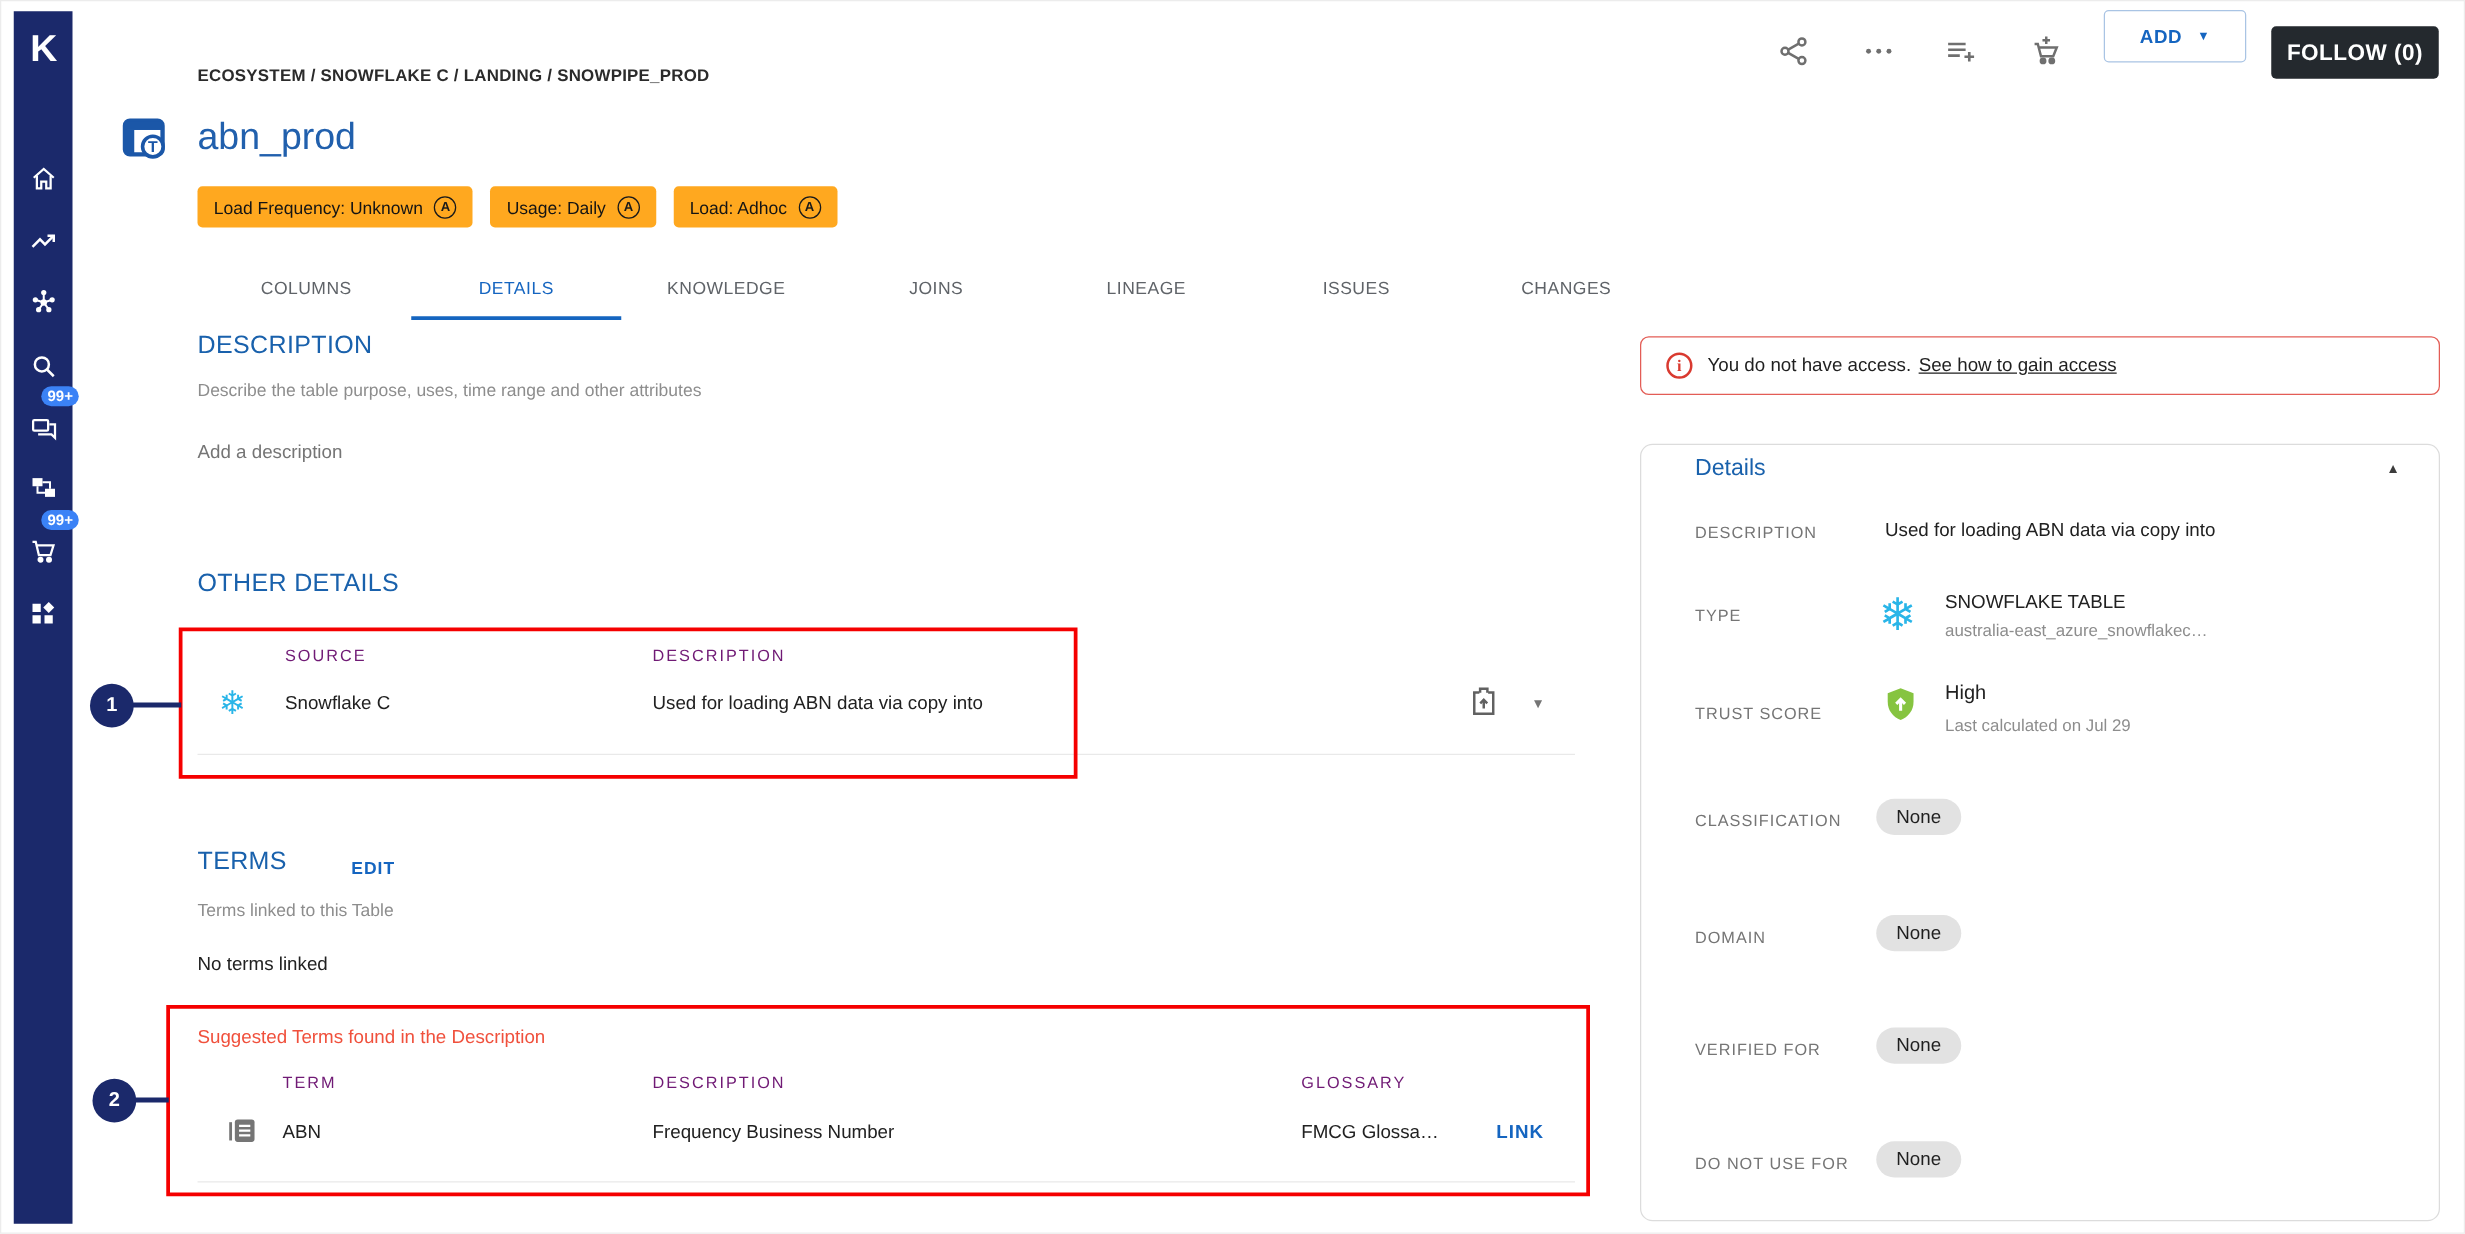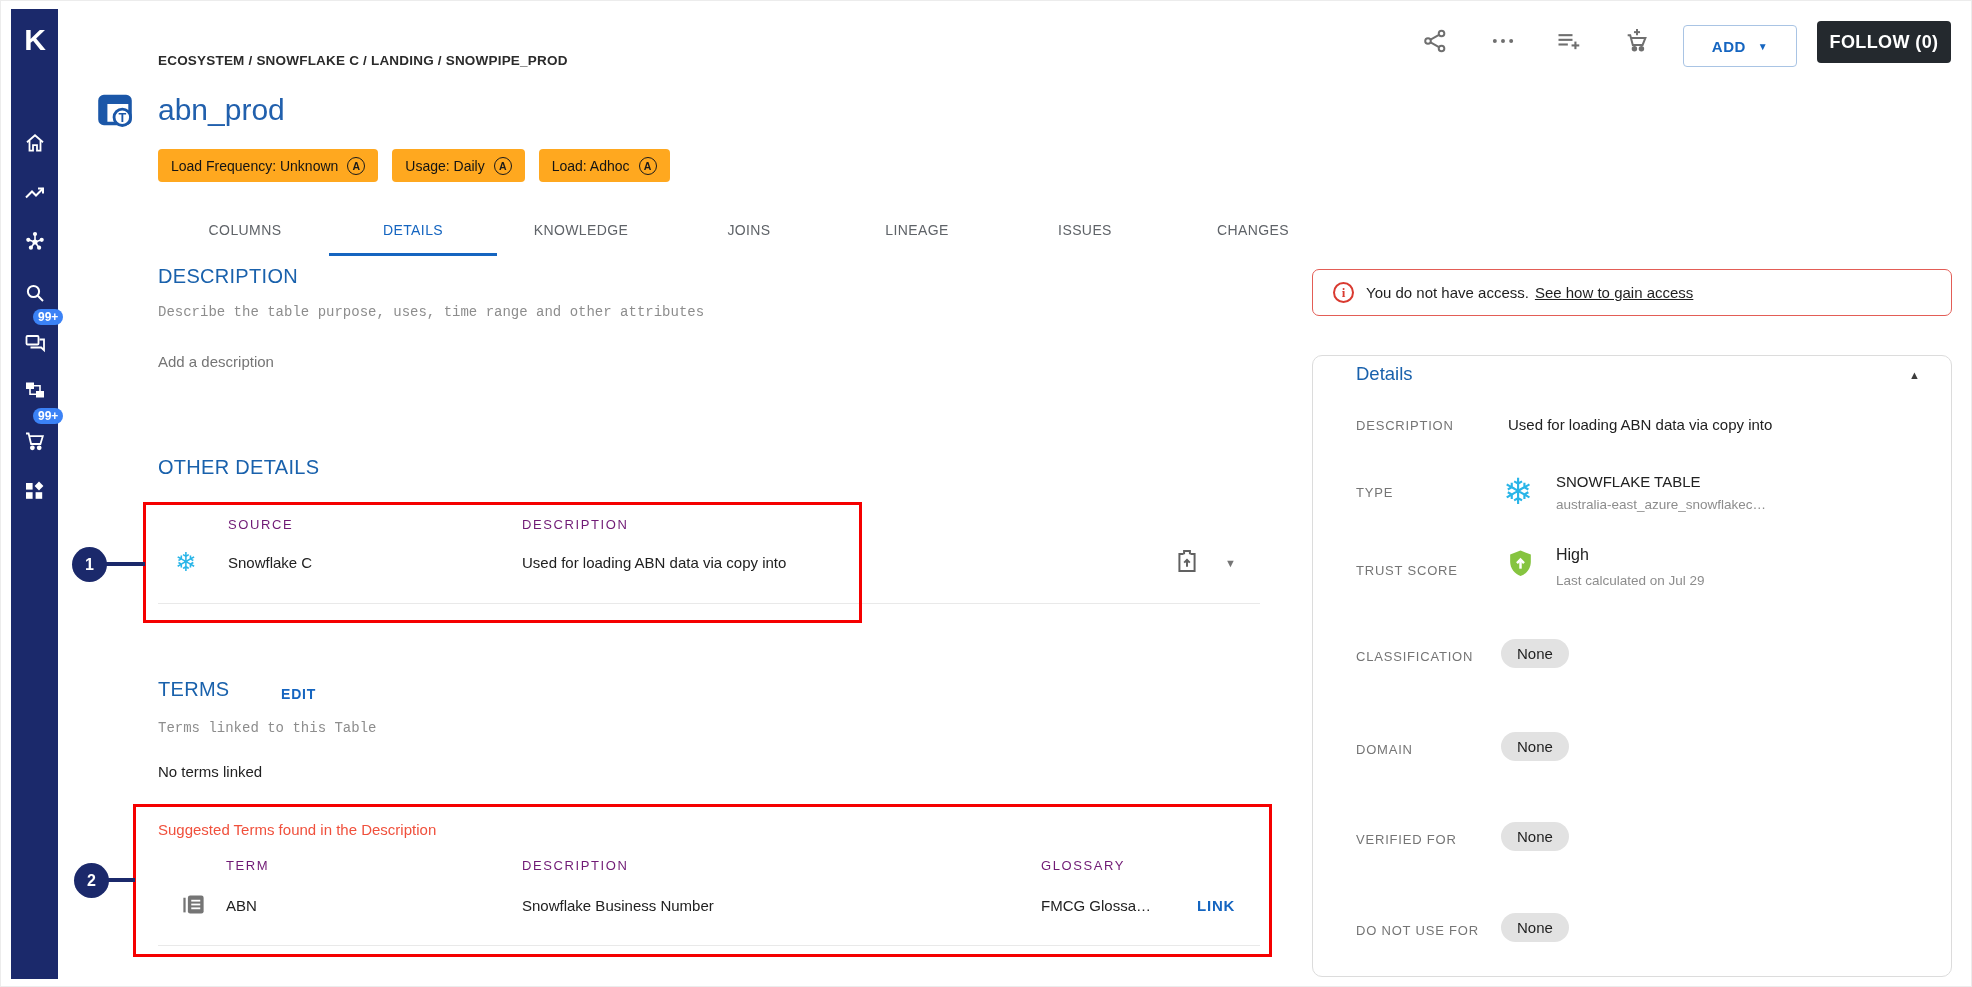--- a/index.html
+++ b/index.html
@@ -8,42 +8,42 @@
   .abs { position:absolute; }
 
   
   #sidebar { left:10px; top:8px; width:47px; height:970px; background:#1b296b; }
   .klogo { left:0; top:14px; width:47px; text-align:center; color:#fff; font-size:30px; font-weight:800; letter-spacing:-1px; }
   .navicon { width:24px; height:24px; left:12px; cursor:pointer; }
   .count-badge { background:#3b82f6; color:#fff; font-size:12px; font-weight:700; border-radius:9px; padding:1px 5px; line-height:14px; }
 
   
   .actionicon { width:28px; height:28px; cursor:pointer; }
-  .btn-add { left:1682px; top:24px; width:114px; height:42px; border:1px solid #a9c4e4; border-radius:4px; background:#fff;
+  .btn-add { left:1682px; top:7px; width:114px; height:42px; border:1px solid #a9c4e4; border-radius:4px; background:#fff;
              color:#1565c0; font-size:15px; font-weight:600; letter-spacing:.5px; display:flex; align-items:center; justify-content:center; gap:12px; cursor:pointer; }
   .btn-follow { left:1816px; top:20px; width:134px; height:42px; background:#24292e; border-radius:4px; color:#fff; font-size:18px;
              font-weight:600; letter-spacing:.4px; display:flex; align-items:center; justify-content:center; cursor:pointer; }
 
   .breadcrumb { left:157px; top:52px; font-size:13.5px; font-weight:700; color:#2b2b2b; letter-spacing:.2px; }
   .page-title { left:157px; top:92px; font-size:30px; font-weight:500; color:#2160ad; }
 
   .badges { left:157px; top:148px; display:flex; gap:14px; }
   .chip { background:#ffa81f; border-radius:4px; height:33px; padding:0 13px; display:flex; align-items:center; gap:9px;
           font-size:14px; font-weight:500; color:#141414; cursor:pointer; }
   .autoA { width:18px; height:18px; border:1.7px solid #1a1a1a; border-radius:50%; font-size:10.5px; font-weight:800; color:#1a1a1a;
            display:flex; align-items:center; justify-content:center; }
 
   .tabs { left:160px; top:203px; height:52px; display:flex; }
   .tab { width:168px; height:52px; display:flex; align-items:center; justify-content:center; font-size:14px; font-weight:500;
          color:#5f6368; letter-spacing:.4px; cursor:pointer; position:relative; }
   .tab.active { color:#1565c0; }
   .tab.active::after { content:""; position:absolute; left:0; right:0; bottom:0; height:3px; background:#1565c0; }
 
   .h-section { font-size:20px; font-weight:500; color:#1961ac; letter-spacing:.3px; }
-  .sub-gray { font-size:14px; color:#8d8d8d;font-family:Liberation Mono, monospace; }
+  .sub-gray { font-size:14px; color:#8d8d8d; }
   .muted { color:#757575; font-size:15px; }
   .colhead { font-size:13px; color:#701a75; letter-spacing:1.6px; }
   .cell { font-size:15px; color:#212121; }
   .divider { height:1px; background:#e9e9e9; }
 
   .redbox { border:3px solid #f50000; }
   .ann-circle { width:35px; height:35px; border-radius:50%; background:#1b296b; color:#fff; font-size:16px; font-weight:700;
                 display:flex; align-items:center; justify-content:center; }
   .ann-line { height:4px; background:#1b296b; }
 
@@ -262,21 +262,21 @@
   <div class="abs" style="left:179px; top:890px;">
     <svg viewBox="0 0 24 24" width="27" height="27">
       <rect x="3" y="6" width="2" height="13" fill="#757575"></rect>
       <rect x="7" y="4" width="14" height="16" rx="2" fill="#757575"></rect>
       <line x1="10" y1="8.6" x2="18" y2="8.6" stroke="#fff" stroke-width="1.6"></line>
       <line x1="10" y1="12" x2="18" y2="12" stroke="#fff" stroke-width="1.6"></line>
       <line x1="10" y1="15.4" x2="18" y2="15.4" stroke="#fff" stroke-width="1.6"></line>
     </svg>
   </div>
   <div class="abs cell" style="left:225px; top:896px;">ABN</div>
-  <div class="abs cell" style="left:521px; top:896px;">Snowflake Business Number</div>
+  <div class="abs cell" style="left:521px; top:896px;">Frequency Business Number</div>
   <div class="abs cell" style="left:1040px; top:896px;">FMCG Glossa…</div>
   <div class="abs link-blue" style="left:1196px; top:896px; font-size:15px;">LINK</div>
   <div class="abs divider" style="left:157px; top:944px; width:1102px;"></div>
 
   <div class="abs redbox" style="left:142px; top:501px; width:719px; height:121px;"></div>
   <div class="abs ann-line" style="left:104px; top:561px; width:40px;"></div>
   <div class="abs ann-circle" style="left:71px; top:546px;">1</div>
 
   <div class="abs redbox" style="left:132px; top:803px; width:1139px; height:153px;"></div>
   <div class="abs ann-line" style="left:106px; top:877px; width:28px;"></div>

